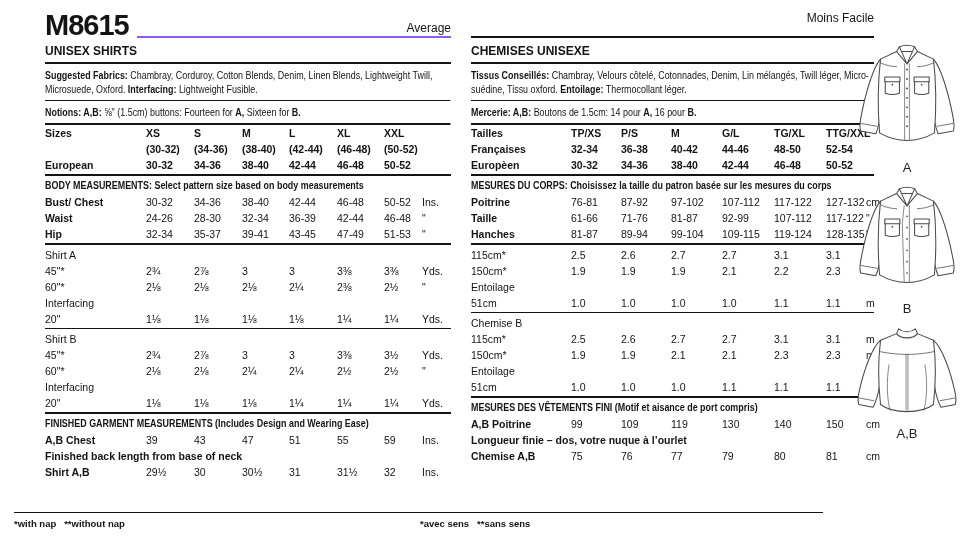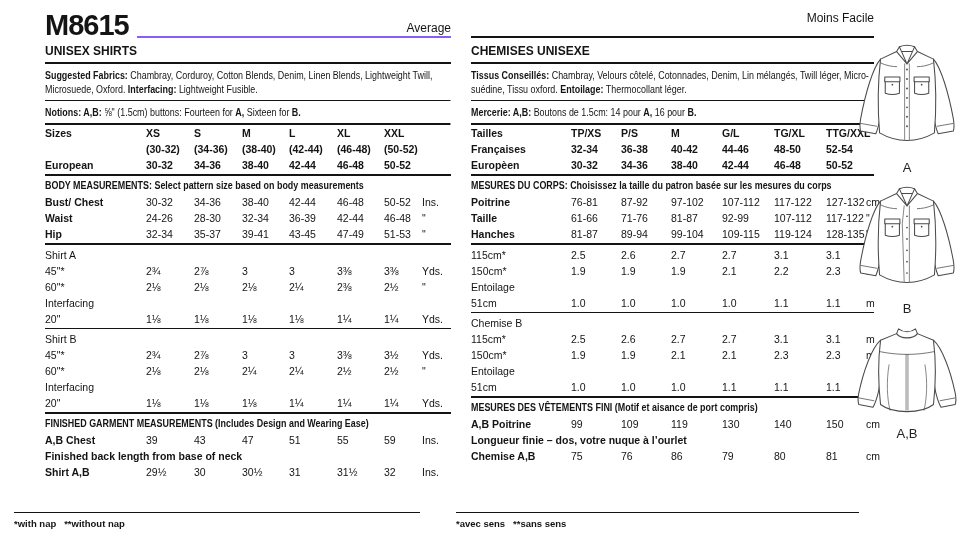--- a/index.html
+++ b/index.html
@@ -43,21 +43,21 @@
   .t-full { grid-column:1 / -1; font-weight:bold; white-space:nowrap; }
 
   .tbl-head { font-size:10.5px; font-weight:normal; line-height:16px; }
 
   .rule-thick { border-bottom:2px solid #141414; margin:1px 0 2px; }
   .rule-thin  { border-bottom:1.5px solid #141414; margin:1px 0 2px; }
 
   .footnote { position:absolute; top:512px; border-top:1px solid #141414;
               padding-top:5px; font-size:9.5px; font-weight:bold; }
   .footnote-en { left:14px;  width:406px; }
-  .footnote-fr { left:456px; width:403px; }
+  .footnote-fr { left:420px; width:403px; }
 
   
   .views { position:absolute; left:851px; top:44px; width:112px;
            display:flex; flex-direction:column; align-items:center; }
   .fig { text-align:center; margin-bottom:5px; }
   .fig svg { display:block; margin:0 auto; }
   .fig-label { font-size:13px; line-height:15px; margin:4px 0 6px; color:#222; }
 </style>
 </head>
 <body>
@@ -387,21 +387,21 @@
         <div class="t-val">150</div>
         <div class="t-unit">cm</div>
       </div>
       <div class="t-row">
         <div class="t-full">Longueur finie – dos, votre nuque à l’ourlet</div>
       </div>
       <div class="t-row">
         <div class="t-label">Chemise A,B</div>
         <div class="t-val">75</div>
         <div class="t-val">76</div>
-        <div class="t-val">86</div>
+        <div class="t-val">77</div>
         <div class="t-val">79</div>
         <div class="t-val">80</div>
         <div class="t-val">81</div>
         <div class="t-unit">cm</div>
       </div>
     </div>
 </div>
 <div class="footnote footnote-fr">*avec sens&nbsp;&nbsp;&nbsp;**sans sens</div>
 
 <div class="views">

